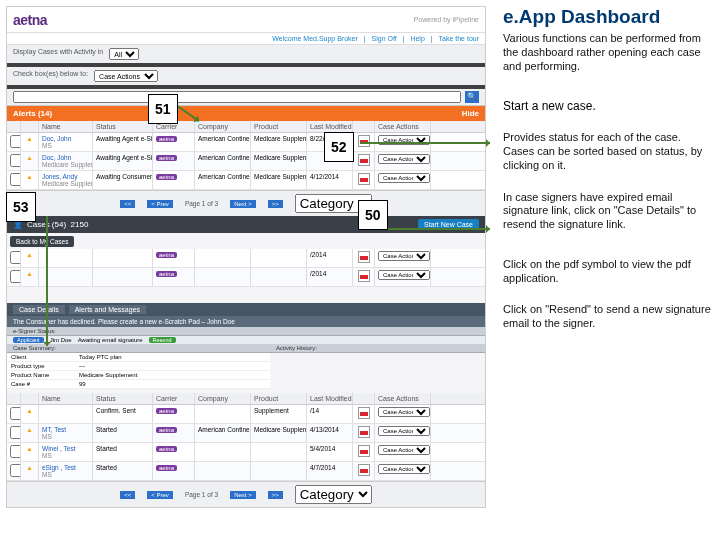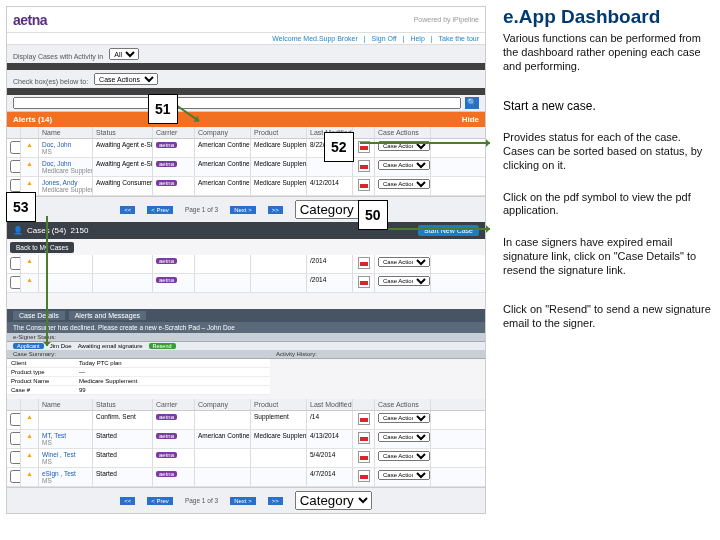--- a/index.html
+++ b/index.html
@@ -8,21 +8,21 @@
   .left { width: 495px; padding: 6px 0 6px 6px; position: relative; }
   .right { width: 225px; padding: 6px 8px; }
   .screenshot { border: 1px solid #ccc; width: 480px; background: #f5f5f7; position: relative; }
 
   .topbar { display:flex; justify-content:space-between; align-items:center; padding:4px 6px; background:#fff; border-bottom:1px solid #ddd; height:26px; }
   .logo { color:#5a2d82; font-weight:bold; font-size:14px; letter-spacing:-0.5px; }
   .powered { color:#999; font-size:7px; }
   .welcome-row { display:flex; justify-content:flex-end; padding:2px 6px; font-size:7px; color:#336; background:#fff; border-bottom:1px solid #ddd; }
   .welcome-row span { margin-left:4px; color:#28c; }
 
-  .filter-row { display:flex; align-items:flex-end; gap:6px; padding:3px 6px; background:#eef0f4; font-size:7px; color:#555; border-bottom:7px solid #404040; }
+  .filter-row { display:flex; align-items:flex-start; gap:6px; padding:3px 6px; background:#eef0f4; font-size:7px; color:#555; border-bottom:4px solid #404040; }
   .filter-row select { font-size:7px; height:12px; }
   .search-row { display:flex; padding:2px 6px; background:#eef0f4; gap:4px; align-items:center; border-bottom:1px solid #ccc; }
   .search-row input { flex:1; font-size:7px; height:12px; }
   .mag { width:14px; height:12px; background:#2a6fc9; color:#fff; text-align:center; line-height:12px; font-size:8px; }
 
   .alerts-header { background:#f36f21; color:#fff; font-weight:bold; padding:3px 6px; font-size:8px; display:flex; justify-content:space-between; }
   .table-head { display:flex; background:#eef0f4; border-bottom:1px solid #ccc; font-size:7px; color:#555; }
   .cell { padding:2px 3px; border-right:1px solid #ddd; overflow:hidden; white-space:nowrap; }
   .c-cb{width:14px;text-align:center}.c-i{width:18px;text-align:center}.c-name{width:54px}.c-st{width:60px}.c-car{width:42px}.c-co{width:56px}.c-prod{width:56px}.c-date{width:46px}.c-pdf{width:22px;text-align:center}.c-act{width:56px;}
   .data-row { display:flex; background:#fff; border-bottom:1px solid #e2e2e2; font-size:6.5px; }
@@ -316,17 +316,17 @@
         <select><option>Category</option></select>
       </div>
     </div>
   </div>
 
   <div class="right">
     <div class="title">e.App Dashboard</div>
     <div class="para">Various functions can be performed from the dashboard rather opening each case and performing.</div>
     <div class="note-start">Start a new case.</div>
     <div class="para tight">Provides status for each of the case. Cases can be sorted based on status, by clicking on it.</div>
+    <div class="para">In case signers have expired email signature link, click on "Case Details" to resend the signature link.</div>
     <div class="para tight">Click on  the pdf symbol to view the pdf application.</div>
-    <div class="para">In case signers have expired email signature link, click on "Case Details" to resend the signature link.</div>
     <div class="para">Click on "Resend" to send a new signature email to the signer.</div>
   </div>
 </div>
 
 </body></html>

